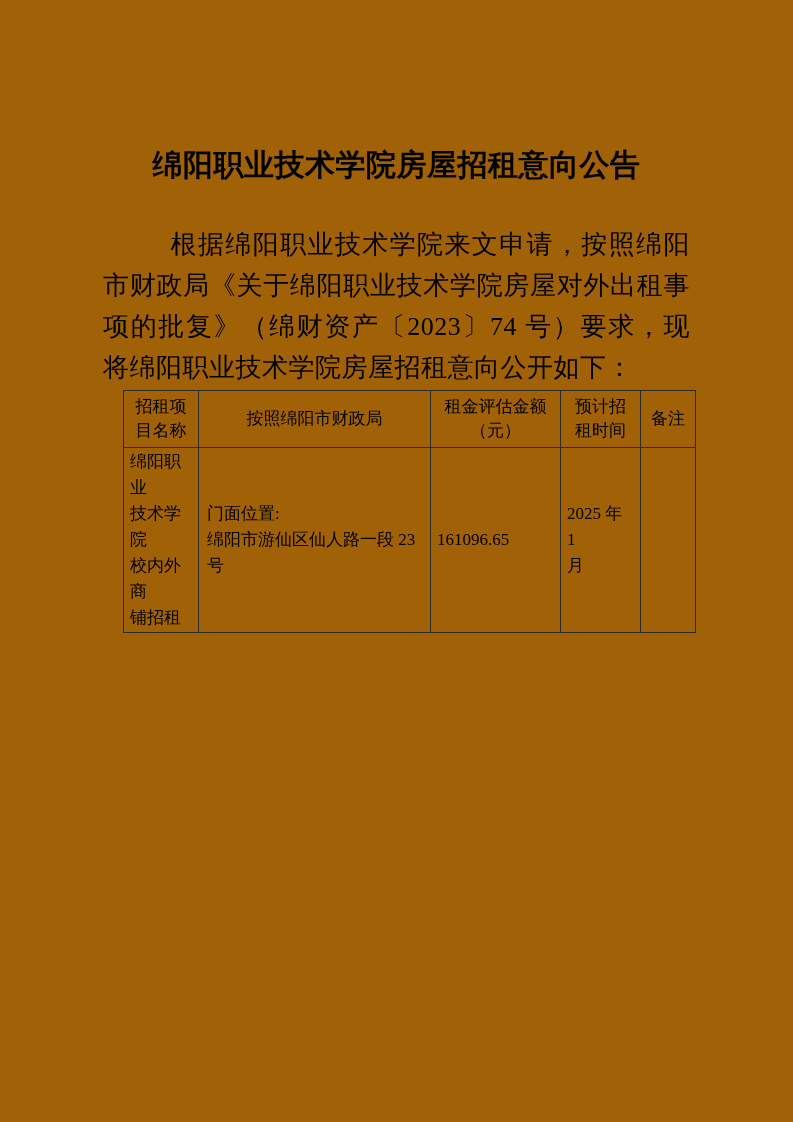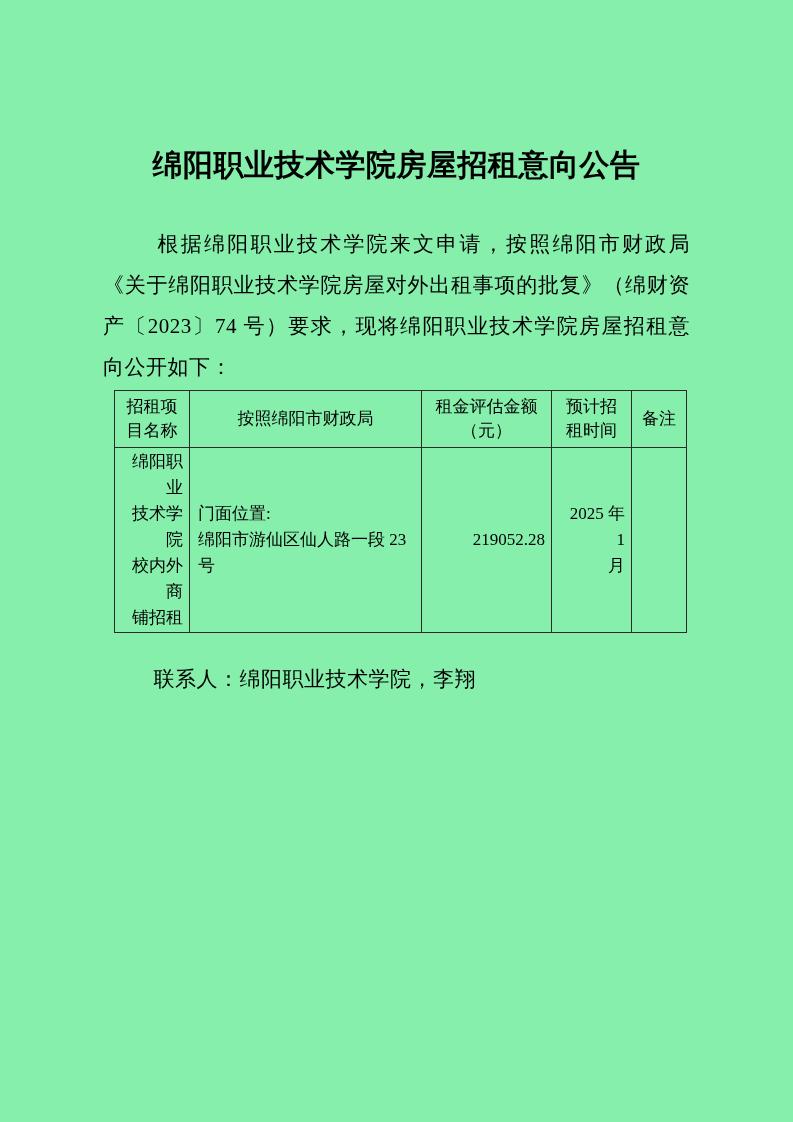--- a/index.html
+++ b/index.html
@@ -5,66 +5,66 @@
   html, body {
     margin: 0;
     padding: 0;
     background: #e8e8e8;
   }
   .page {
     position: relative;
     width: 793px;
     height: 1122px;
     margin: 0 auto;
-    background: #86efac;
+    background: #a16207;
     color: #000000;
     font-family: "Liberation Serif", "DejaVu Serif", serif;
     box-sizing: border-box;
     padding: 147px 103px 0 103px;
     overflow: hidden;
   }
   .doc-title {
     margin: 0 0 41px 0;
     font-size: 30px;
     line-height: 36px;
     font-weight: bold;
     text-align: center;
     letter-spacing: 0.5px;
   }
   .body-para {
     margin: 0;
-    font-size: 21px;
+    font-size: 26px;
     line-height: 41px;
     text-align: justify;
     text-indent: 2.6em;
     letter-spacing: 0.5px;
   }
   .rental-table {
     width: 572px;
-    margin: 2px 0 0 11px;
+    margin: 2px 0 0 20px;
     border-collapse: collapse;
     table-layout: fixed;
     font-size: 17px;
   }
   .rental-table th,
   .rental-table td {
     border: 1.5px solid #2b2b2b;
     vertical-align: middle;
     font-weight: normal;
     padding: 0 6px;
     box-sizing: border-box;
   }
   .rental-table thead th {
     height: 57px;
     text-align: center;
     line-height: 24px;
   }
   .rental-table tbody td {
     height: 185px;
-    text-align: right;
+    text-align: left;
     line-height: 26px;
   }
   .rental-table tbody td.demand-cell {
     text-align: left;
     padding: 0 8px;
   }
   .pre {
     white-space: pre-line;
   }
   .closing-para {
@@ -110,26 +110,25 @@
       </tr>
     </thead>
     <tbody>
       <tr>
         <td class="pre">绵阳职业
 技术学院
 校内外商
 铺招租</td>
         <td class="pre demand-cell">门面位置:
 绵阳市游仙区仙人路一段 23 号</td>
-        <td>219052.28</td>
+        <td>161096.65</td>
         <td class="pre">2025 年 1
 月</td>
         <td></td>
       </tr>
     </tbody>
   </table>
 
 
   <div class="contact-block">
-    <div class="contact-line">联系人：绵阳职业技术学院，李翔</div>
   </div>
 
 </div>
 
 </body></html>

